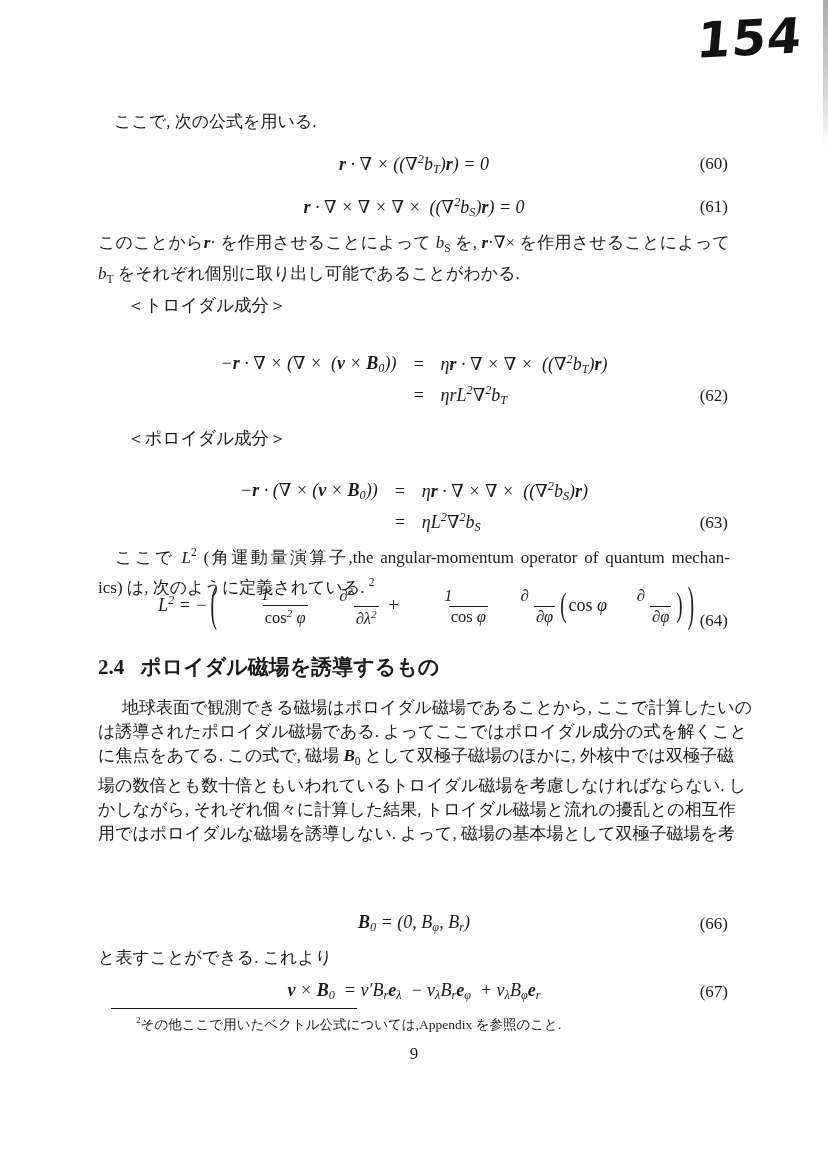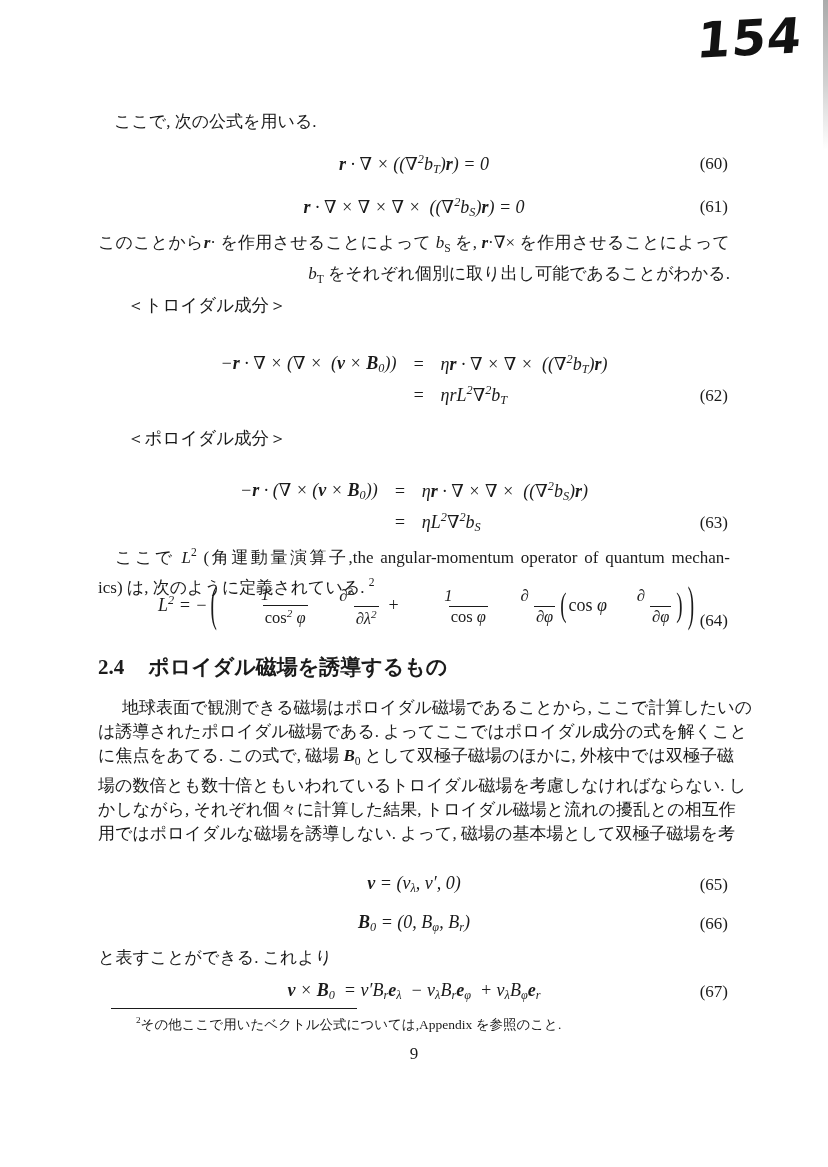--- a/index.html
+++ b/index.html
@@ -47,21 +47,21 @@
   .eq2 .eqnum{position:absolute;right:2px;bottom:5px;}
   
   .frac{display:inline-block;vertical-align:middle;text-align:center;margin:0 3px;font-size:16.5px;}
   .frac .fnum{display:block;line-height:1.15;padding:0 2px;}
   .frac .fden{display:block;line-height:1.15;padding:1px 2px 0 2px;border-top:1.4px solid #1b1b1b;margin-left:40px;}
   .bigp{display:inline-block;transform:scaleY(2.55);font-style:normal;margin:0 3px;font-size:19px;}
   .midp{display:inline-block;transform:scaleY(1.8);font-style:normal;margin:0 2px;font-size:19px;}
   .opgap{margin:0 7px;font-style:normal;}
   
   .sect{font-weight:bold;font-size:21px;font-family:"Liberation Serif","DejaVu Serif",serif;}
-  .sect .sect-no{margin-right:24px;}
+  .sect .sect-no{margin-right:16px;}
   
   .fnrule{position:absolute;left:111px;top:1008px;width:246px;border-top:1.8px solid #1b1b1b;}
   .footnote{position:absolute;left:98px;top:1015px;width:632px;font-size:13.5px;padding-left:38px;}
   .pageno{position:absolute;left:0;top:1044px;width:828px;text-align:center;font-size:17px;}
 </style>
 </head>
 <body>
 
 <div class="page">
 
@@ -74,21 +74,21 @@
   <div class="eq eq1" style="top:152px;">
     <span class="math"><span class="vec">r</span> · ∇ × ((∇<sup>2</sup>b<sub>T</sub>)<span class="vec">r</span>) = 0</span>
     <span class="eqnum">(60)</span>
   </div>
 
   <div class="eq eq1" style="top:195px;">
     <span class="math"><span class="vec">r</span> · ∇ × ∇ × ∇ ×  ((∇<sup>2</sup>b<sub>S</sub>)<span class="vec">r</span>) = 0</span>
     <span class="eqnum">(61)</span>
   </div>
 
-  <div class="blk justify-lines" style="top:230px;line-height:25px;text-align:right;">
+  <div class="blk justify-lines" style="top:230px;line-height:25px;">
       <div class="tline">このことから<span class="vec">r</span>· を作用させることによって <i>b</i><sub>S</sub> を, <span class="vec">r</span>·∇× を作用させることによって</div>
       <div class="tline"><i>b</i><sub>T</sub> をそれぞれ個別に取り出し可能であることがわかる.</div>
     </div>
 
   <div class="blk comp-label" style="top:293px;">＜トロイダル成分＞</div>
 
   <div class="eq eq2" style="top:349px;">
     <table class="align">
         <tbody>
       <tr>
@@ -144,24 +144,20 @@
 
   <div class="blk justify-lines indent-m" style="top:696px;line-height:24px;">
       <div class="tline">地球表面で観測できる磁場はポロイダル磁場であることから, ここで計算したいの</div>
       <div class="tline">は誘導されたポロイダル磁場である. よってここではポロイダル成分の式を解くこと</div>
       <div class="tline">に焦点をあてる. この式で, 磁場 <span class="vec">B</span><sub>0</sub> として双極子磁場のほかに, 外核中では双極子磁</div>
       <div class="tline">場の数倍とも数十倍ともいわれているトロイダル磁場を考慮しなければならない. し</div>
       <div class="tline">かしながら, それぞれ個々に計算した結果, トロイダル磁場と流れの擾乱との相互作</div>
       <div class="tline">用ではポロイダルな磁場を誘導しない. よって, 磁場の基本場として双極子磁場を考</div>
     </div>
 
-  <div class="eq eq1" style="top:873px;">
-    <span class="math"><span class="vec">v</span> = (v<sub>λ</sub>, v′, 0)</span>
-    <span class="eqnum">(65)</span>
-  </div>
 
   <div class="eq eq1" style="top:912px;">
     <span class="math"><span class="vec">B</span><sub>0</sub> = (0, B<sub>φ</sub>, B<sub>r</sub>)</span>
     <span class="eqnum">(66)</span>
   </div>
 
   <div class="blk" style="top:946px;">と表すことができる. これより</div>
 
   <div class="eq eq1" style="top:980px;">
     <span class="math"><span class="vec">v</span> × <span class="vec">B</span><sub>0</sub>  = v′B<sub>r</sub><span class="vec">e</span><sub>λ</sub>  − v<sub>λ</sub>B<sub>r</sub><span class="vec">e</span><sub>φ</sub>  + v<sub>λ</sub>B<sub>φ</sub><span class="vec">e</span><sub>r</sub></span>

